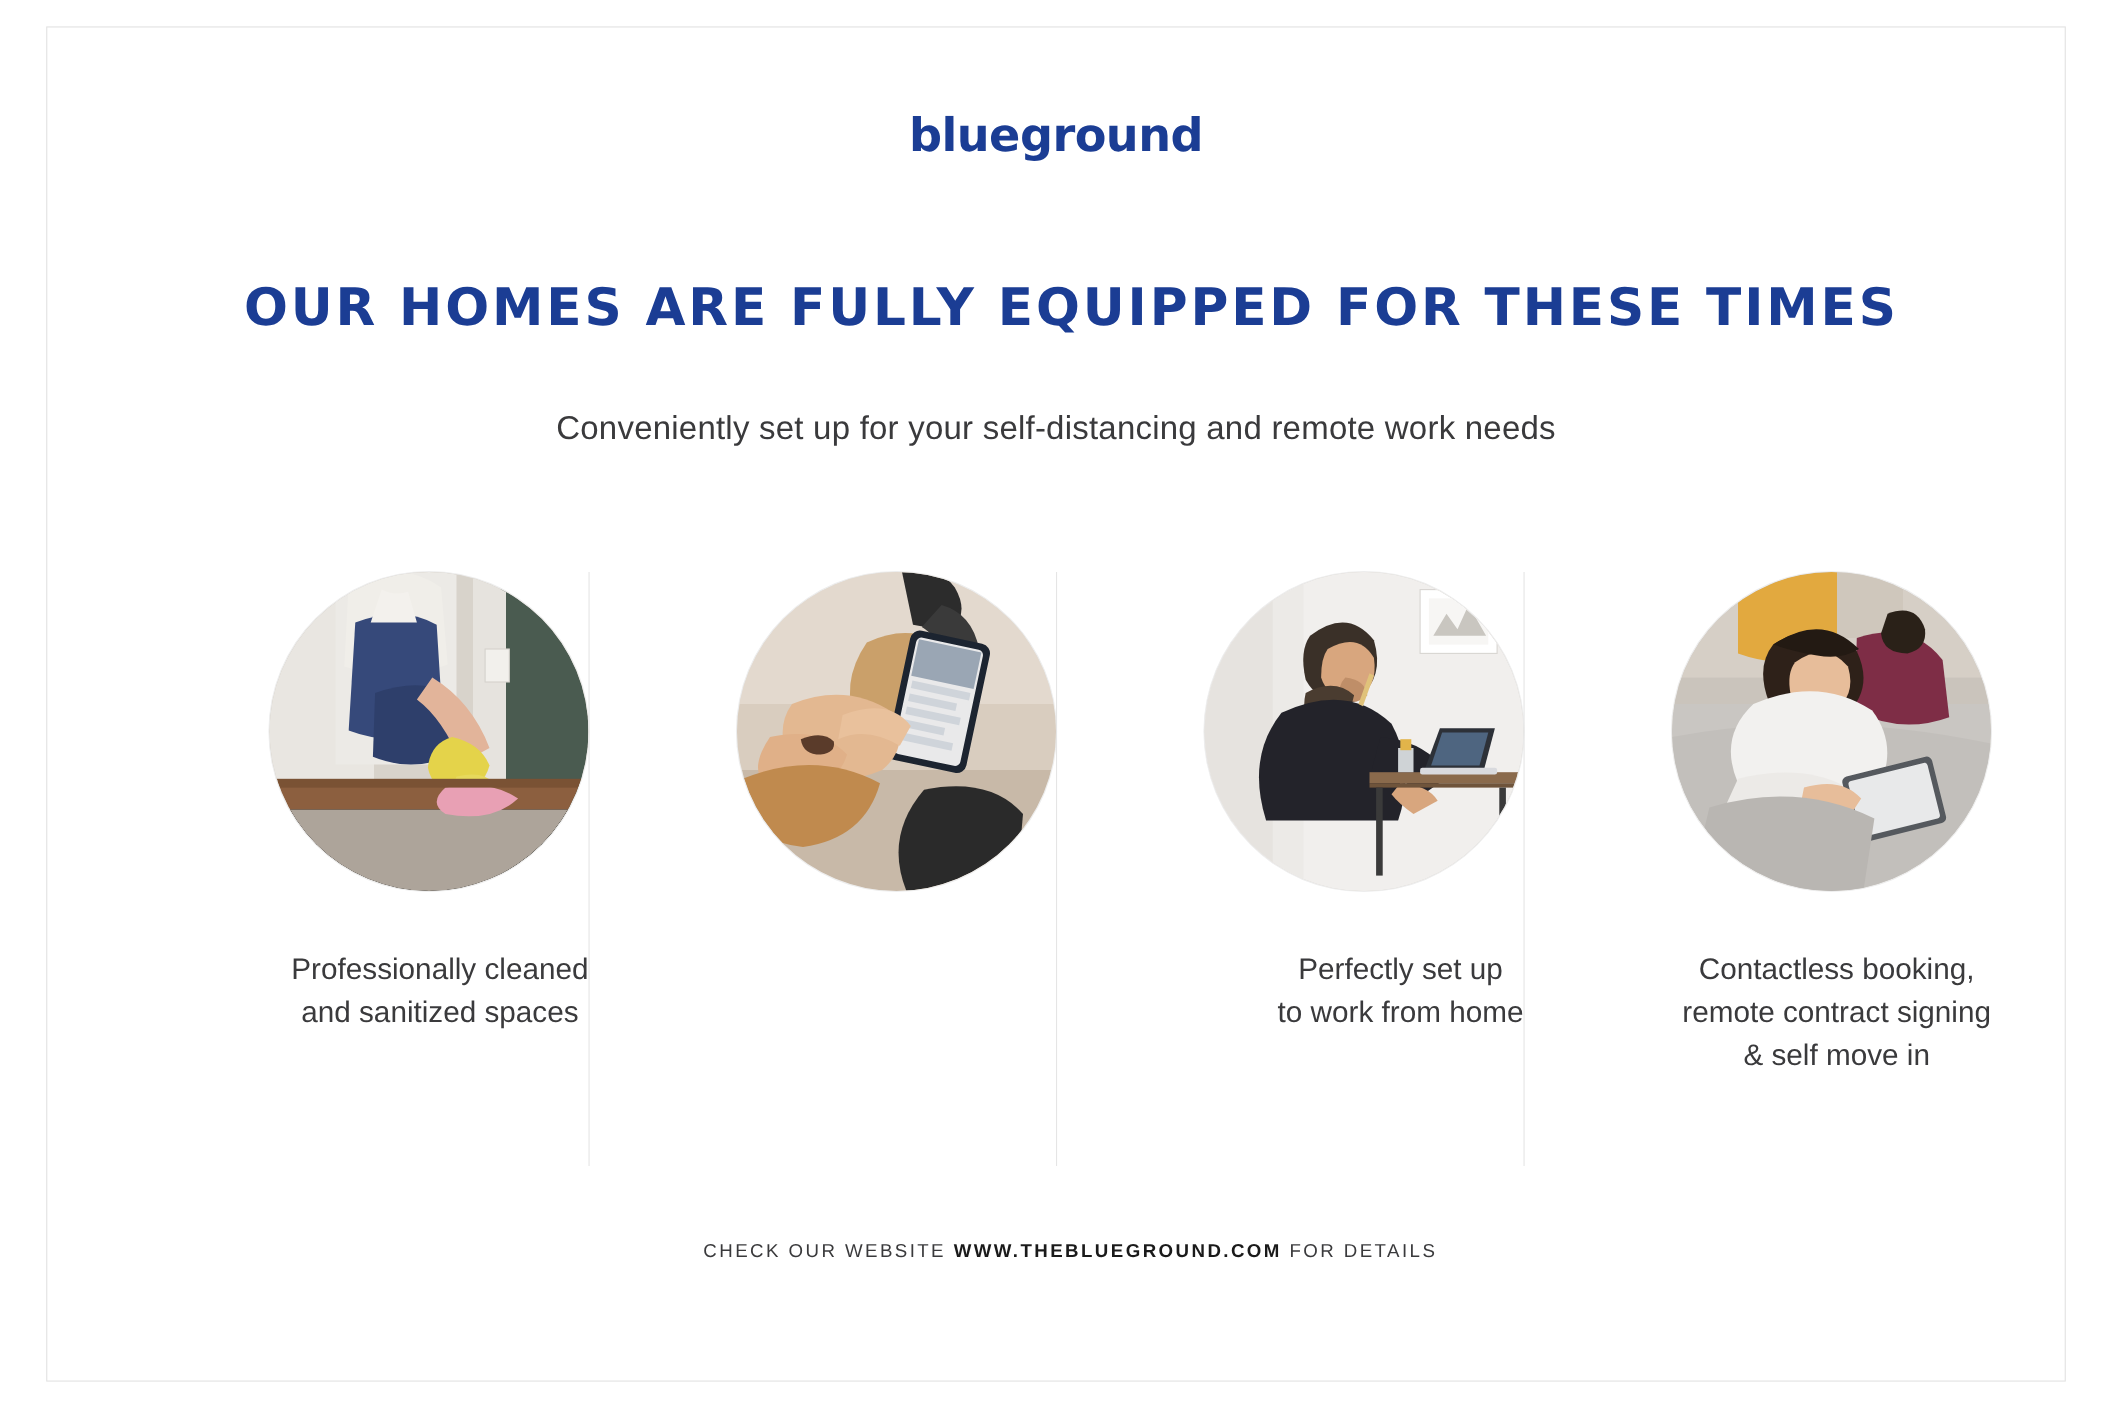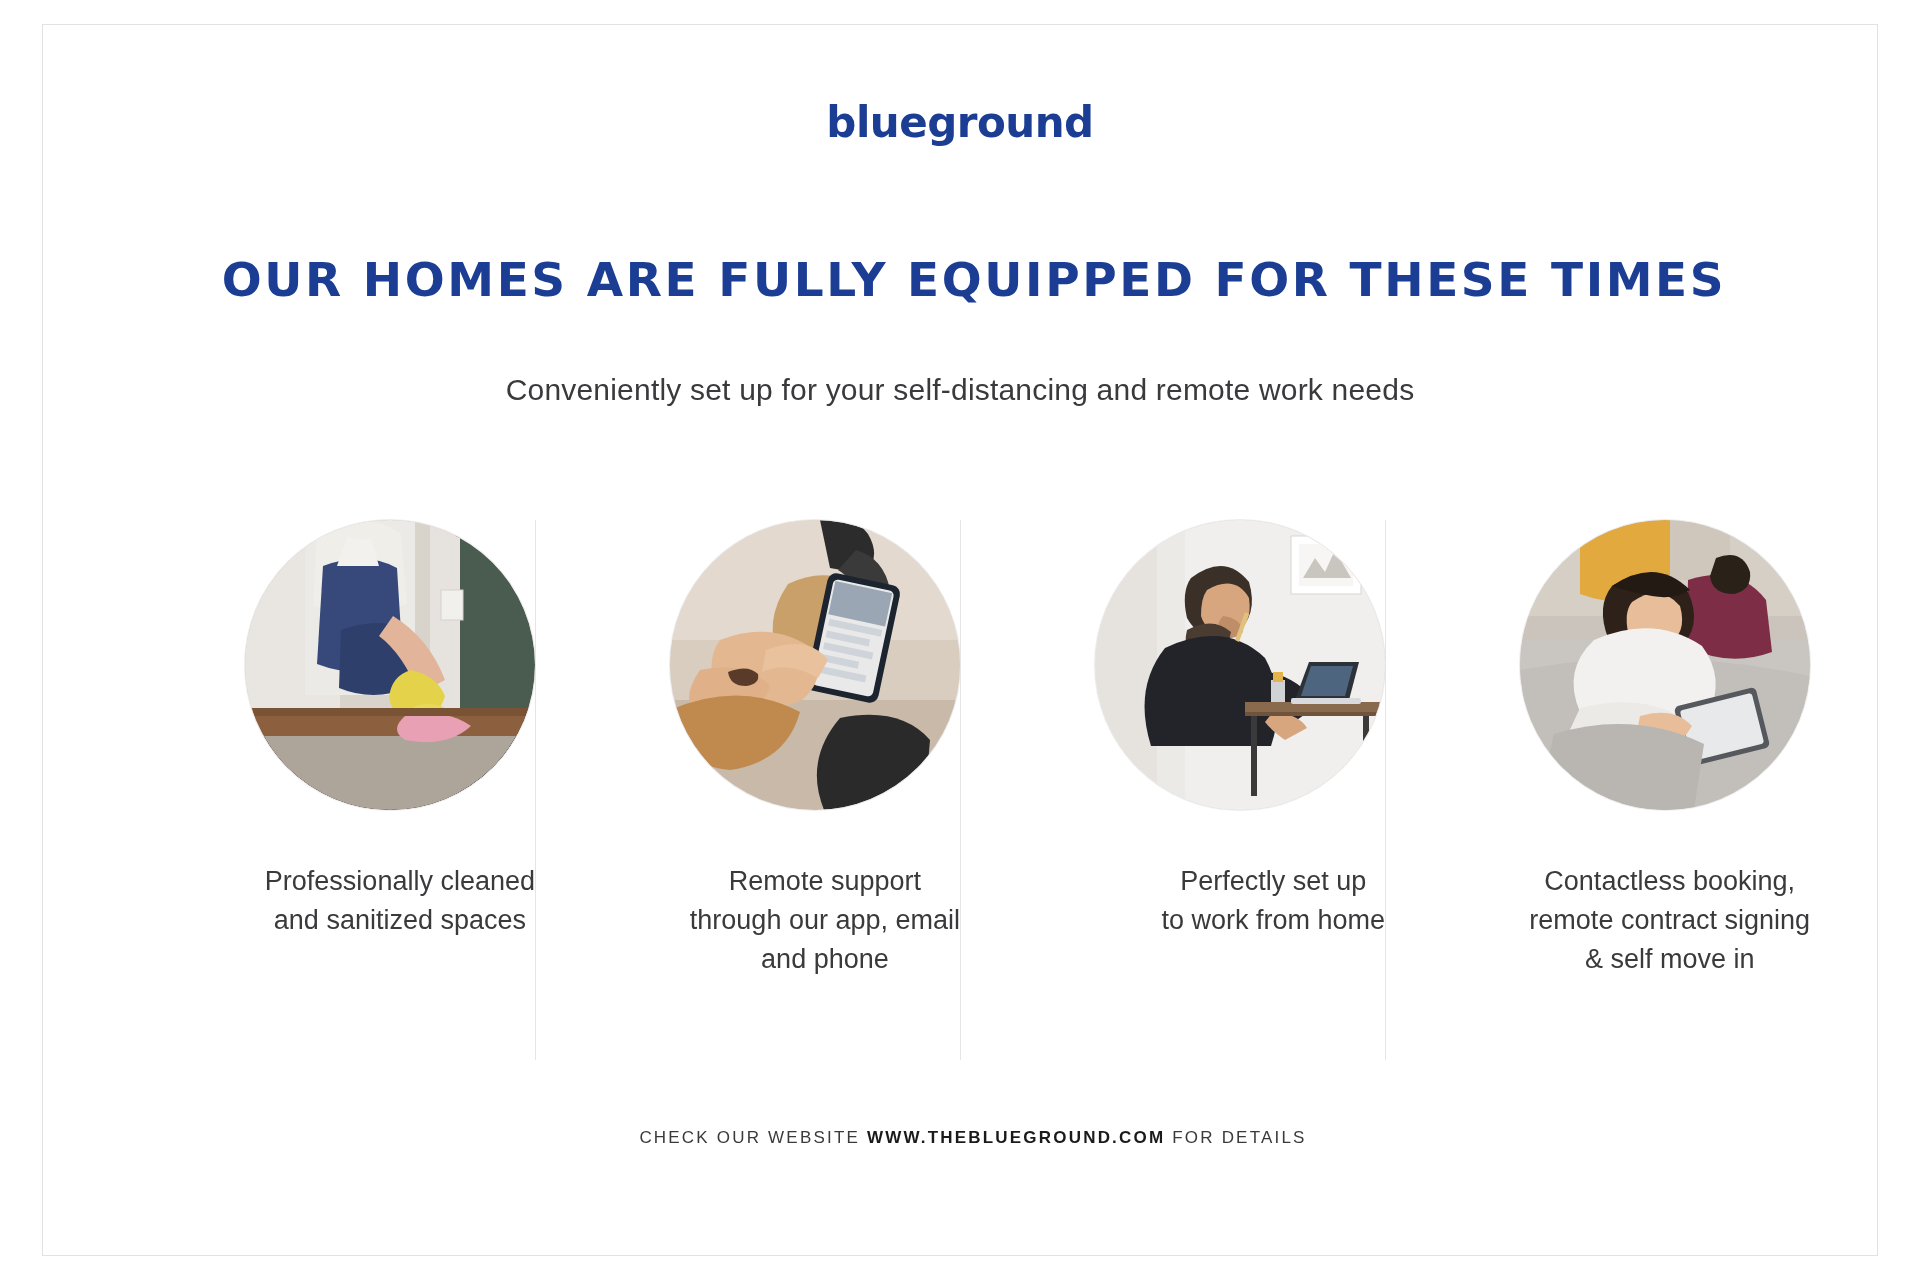--- a/index.html
+++ b/index.html
@@ -208,23 +208,20 @@
             </g>
             <path d="M50 120 q50 -20 92 8 q16 30 -10 52 q-46 20 -84 -6 q-14 -32 2 -54 z" fill="#e3b891"></path>
             <path d="M96 130 q42 -16 62 10 l-10 18 q-30 -18 -56 -6 z" fill="#e9c19c"></path>
             <path d="M30 150 q46 -10 70 16 q-10 34 -60 36 q-36 -14 -10 -52 z" fill="#e0b088"></path>
             <path d="M58 152 q20 -8 30 2 q2 10 -12 12 q-16 0 -18 -14 z" fill="#5a3b2a"></path>
             <path d="M0 190 q70 -30 130 2 q-14 50 -70 58 q-60 -6 -60 -60 z" fill="#c08a4e"></path>
             <path d="M170 198 q60 -12 90 22 l-6 70 h-100 q-20 -50 16 -92 z" fill="#2a2a2a"></path>
           </g>
         </svg>
       </div>
-      <div class="caption">Remote support
-through our app, email
-and phone</div>
     </div>
 
     <div class="card">
       <div class="photo">
         <svg viewBox="0 0 290 290" xmlns="http://www.w3.org/2000/svg">
           <defs>
             <clipPath id="c4">
                 <circle cx="145" cy="145" r="145"></circle>
               </clipPath>
           </defs>

